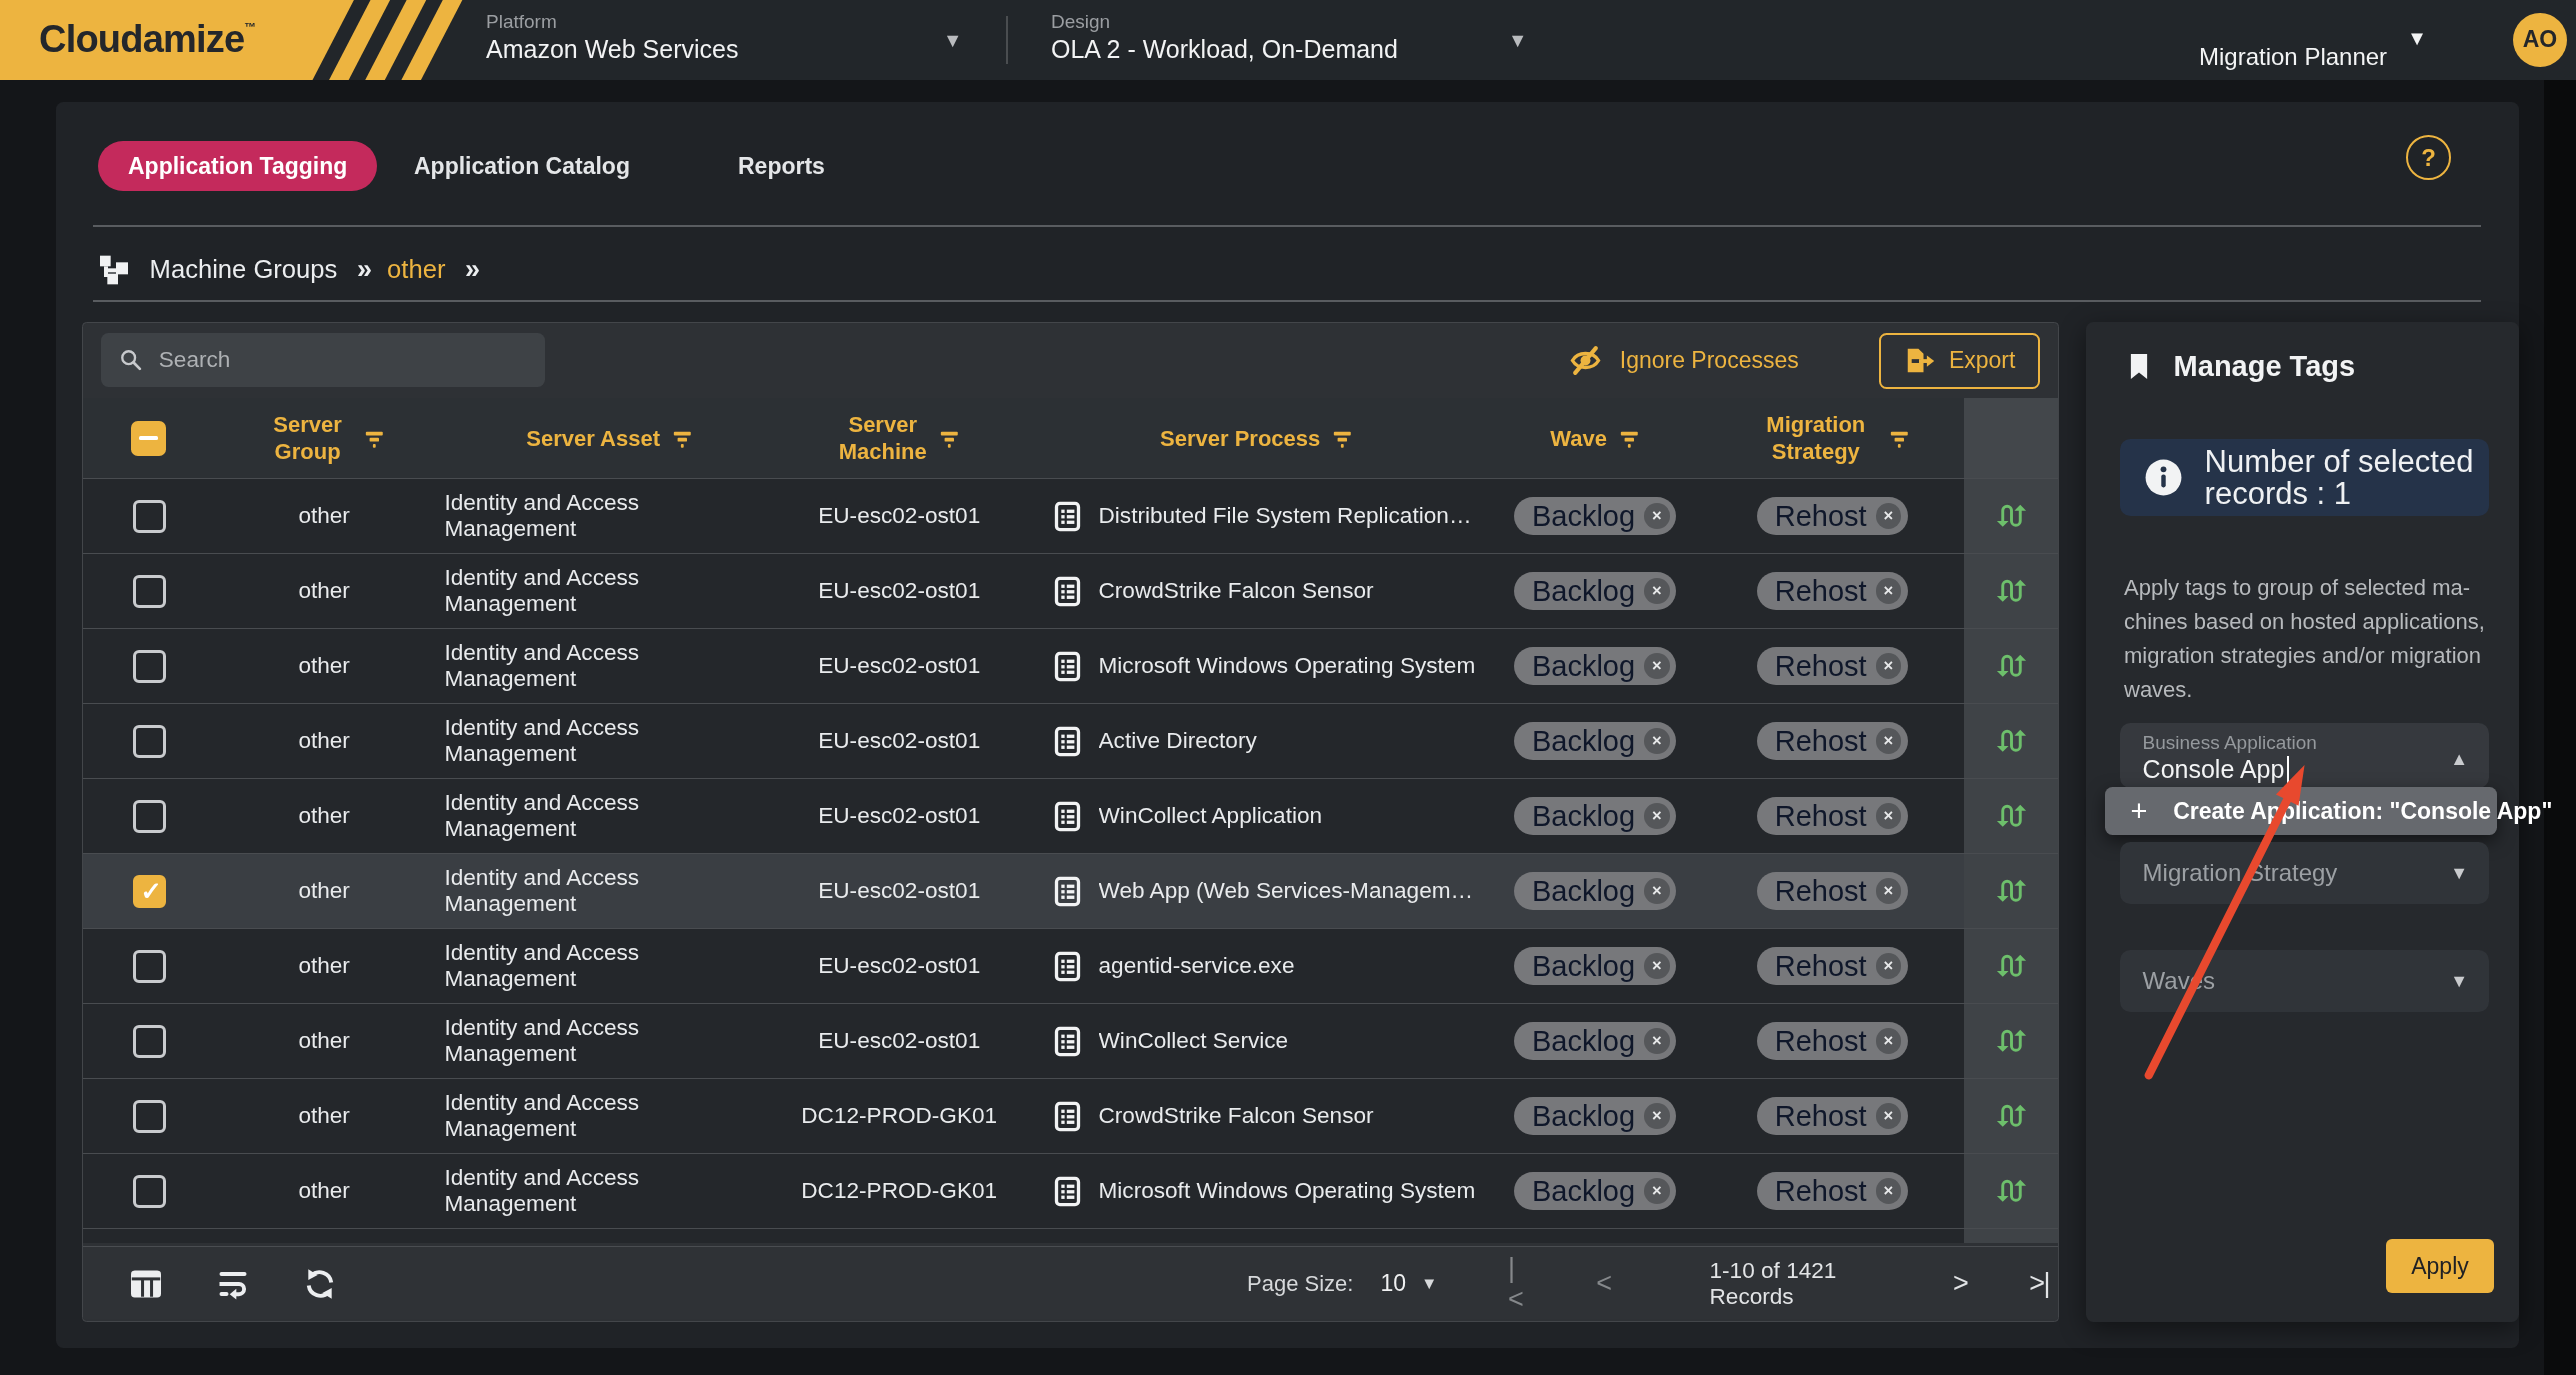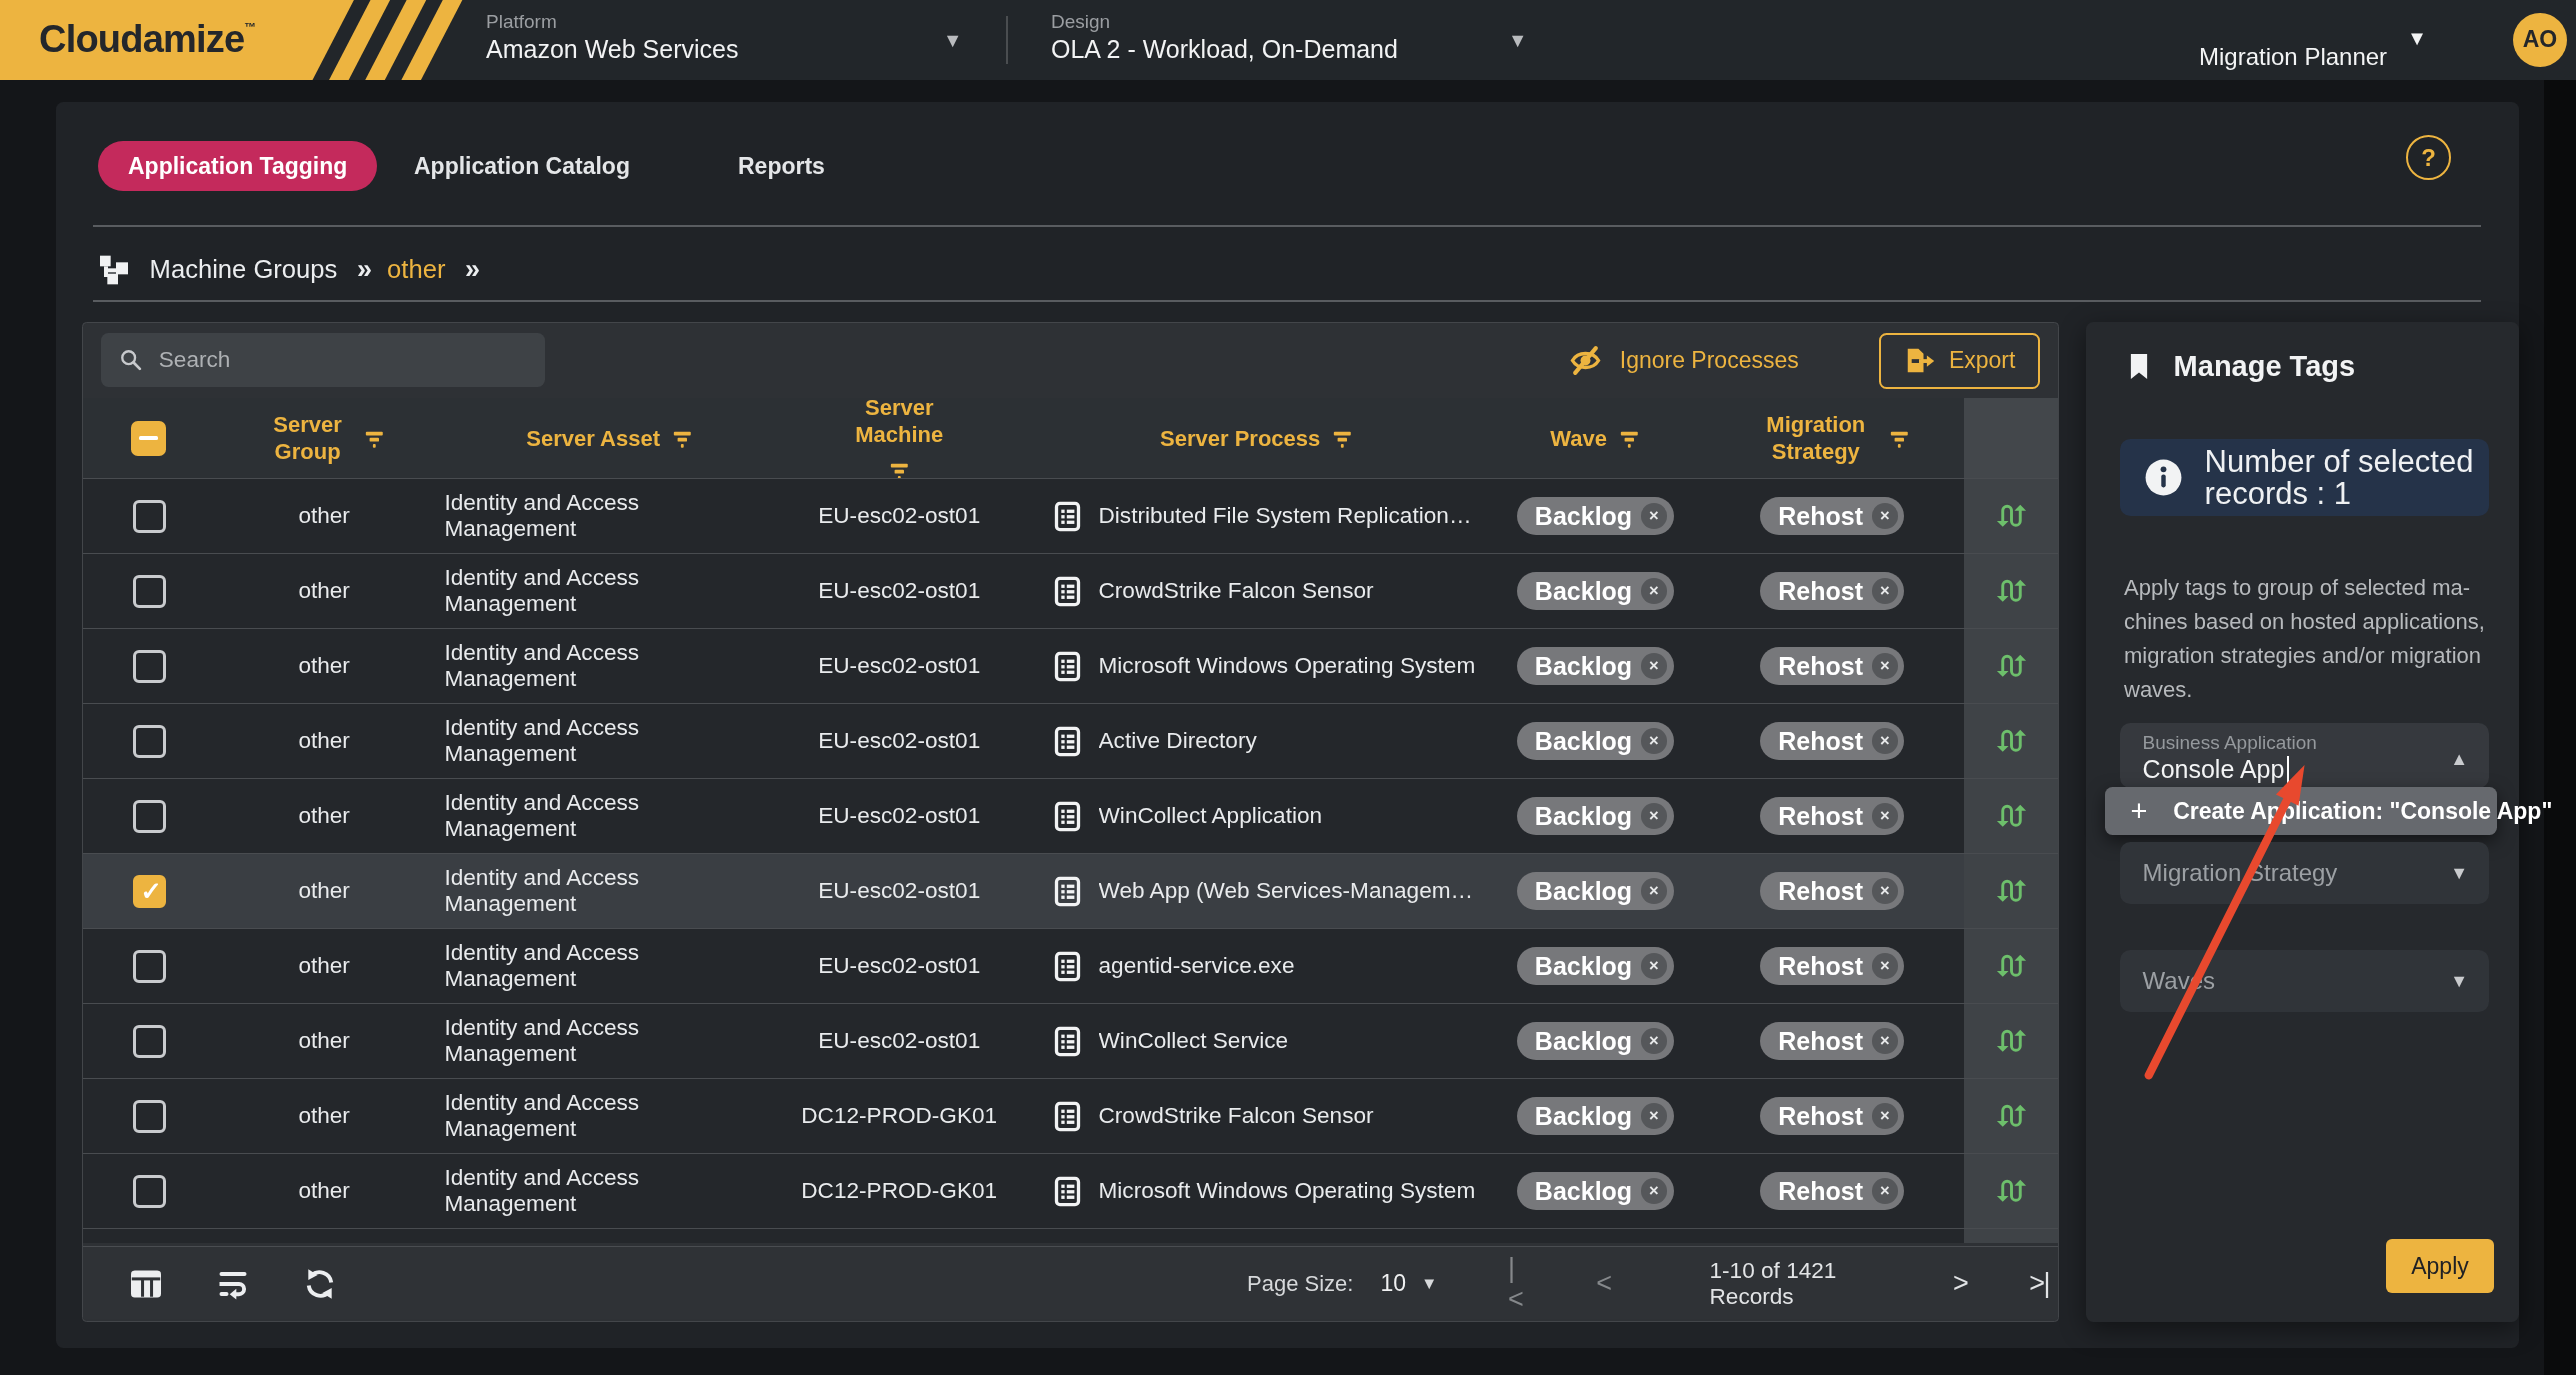--- a/index.html
+++ b/index.html
@@ -52,21 +52,21 @@
   .searchbox input{flex:1;background:transparent;border:none;outline:none;color:#e8eaec;font-size:22.6px;
     font-family:"Liberation Sans",sans-serif;}
   .searchbox input::placeholder{color:#aeb1b4;}
   .toolbar-right{position:absolute;right:18px;top:9.8px;height:56px;display:flex;align-items:center;gap:42px;}
   .ignore-btn{display:flex;align-items:center;gap:18px;color:var(--yellow,#edb440);font-size:23px;cursor:pointer;}
   .export-btn{display:flex;align-items:center;gap:13.6px;height:56px;padding:0 22.6px;border:2.3px solid var(--yellow,#edb440);
     border-radius:7.5px;color:var(--yellow,#edb440);font-size:23px;box-sizing:border-box;background:transparent;margin-left:38px;}
 
   .thead{position:absolute;left:0;top:75px;width:100%;height:80px;background:#2c3034;display:flex;}
   .cell{display:flex;align-items:center;justify-content:center;box-sizing:border-box;}
-  .c-check{width:121px;} .c-group{width:241px;} .c-asset{width:331px;} .c-machine{width:249px;flex-direction:column;}
+  .c-check{width:121px;} .c-group{width:241px;} .c-asset{width:331px;} .c-machine{width:249px;}
   .c-process{width:467px;justify-content:flex-start;padding-left:27px;gap:15px;}
   .c-wave{width:211px;} .c-strategy{width:264px;} .c-actions{width:94px;}
   .thead .cell{color:var(--yellow,#edb440);font-size:22px;font-weight:600;gap:10.5px;}
   .thead .c-process{justify-content:center;padding-left:0;}
   .thead .c-actions{background:#43474b;}
   .hlabel{text-align:center;line-height:27px;}
   .hl-narrow{max-width:90px;} .hl-wide{max-width:124px;}
   .ficon{color:var(--yellow,#edb440);flex:0 0 auto;}
   .hcheck{width:35px;height:35px;border-radius:6.8px;background:var(--yellow,#edb440);position:relative;margin-left:10.5px;}
   .hcheck::after{content:"";position:absolute;left:7.5px;top:15px;width:19.6px;height:4.5px;background:#fff;border-radius:1.5px;}
@@ -76,21 +76,21 @@
   .trow .cell{font-size:22.6px;color:#e9ebed;}
   .trow .c-actions{background:#3f4347;color:var(--green,#6dbf6b);}
   .trow.selected{background:#3a3e43;}
   .cb{width:33px;height:33px;border:3px solid #c9cbce;border-radius:6px;box-sizing:border-box;margin-left:12px;background:transparent;}
   .trow.selected .cb{background:var(--yellow,#edb440);border-color:var(--yellow,#edb440);position:relative;}
   .trow.selected .cb::after{content:"✓";position:absolute;left:4.5px;top:-1.5px;color:#fff;font-size:25.6px;font-weight:bold;}
   .picon{color:#f2f3f4;flex:0 0 auto;}
   .ptext{white-space:nowrap;overflow:hidden;text-overflow:ellipsis;max-width:377px;}
   .chip{display:inline-flex;align-items:center;gap:9px;height:38px;padding:0 6.8px 0 18px;border-radius:19.6px;
     background:var(--chip,#77787b);}
-  .chip-label{color:#ffffff;font-size:25px;font-weight:bold;}
+  .chip-label{color:#0f172a;font-size:29px;font-weight:normal;}
   .chip-x{width:25.6px;height:25.6px;border-radius:50%;background:#55575a;color:#e8e9ea;font-size:16.6px;font-weight:bold;
     display:flex;align-items:center;justify-content:center;}
   .sliver{display:flex;height:15px;background:#24272b;border-top:1.5px solid #494c50;box-sizing:border-box;}
   .sliver .fill{flex:1;} .sliver .c-actions{width:94px;background:#3f4347;}
 
   .tfoot{position:absolute;left:0;top:923px;width:100%;height:73px;background:#2f3236;border-top:1.5px solid #4a4d51;
     box-sizing:border-box;}
   .foot-icons{position:absolute;left:45px;top:0;height:73px;display:flex;align-items:center;gap:51px;color:#eceef0;}
   .pagesize{position:absolute;left:1164px;top:0;height:73px;display:flex;align-items:center;gap:27px;}
   .ps-label{font-size:22px;color:#d7d9db;}

